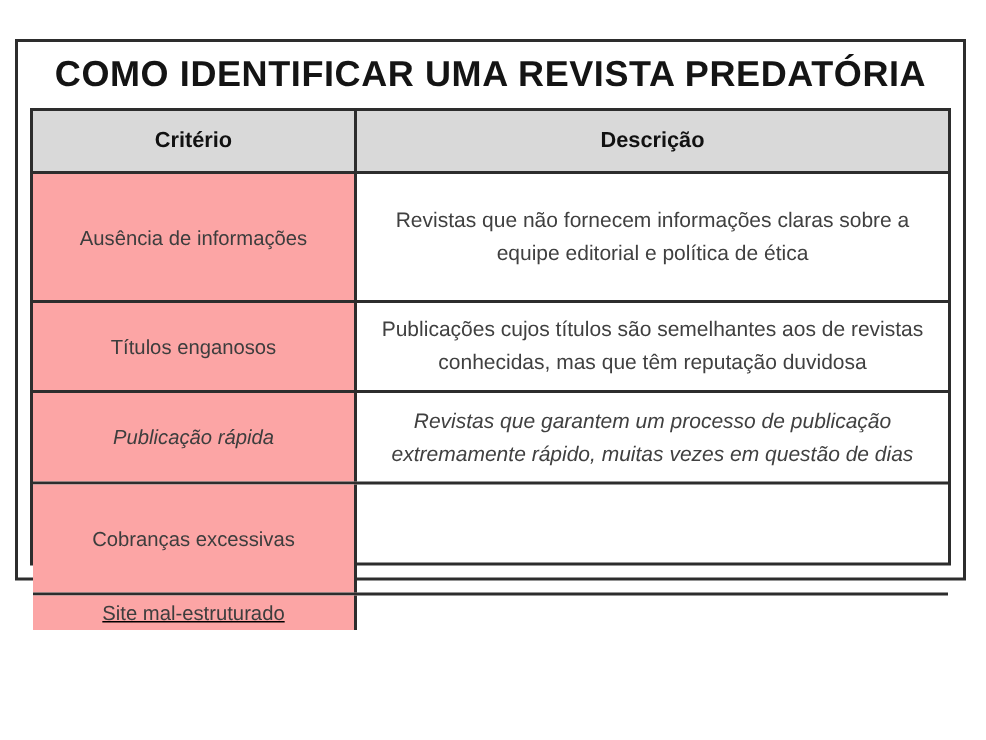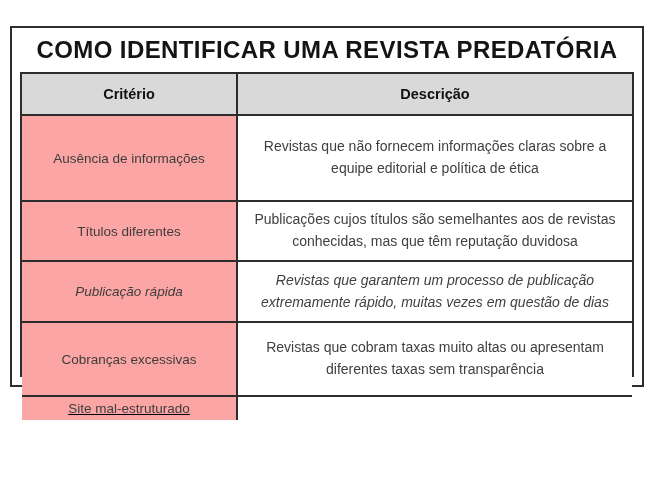--- a/index.html
+++ b/index.html
@@ -115,35 +115,33 @@
         <div class="cell right">Descrição</div>
       </div>
 
       <div class="row body-row row-0">
         <div class="cell left">Ausência de informações</div>
         <div class="cell right">Revistas que não fornecem informações claras sobre a
 equipe editorial e política de ética</div>
       </div>
 
       <div class="row body-row row-1">
-        <div class="cell left">Títulos diferentes</div>
+        <div class="cell left">Títulos enganosos</div>
         <div class="cell right">Publicações cujos títulos são semelhantes aos de revistas
 conhecidas, mas que têm reputação duvidosa</div>
       </div>
 
       <div class="row body-row row-2">
         <div class="cell left">Publicação rápida</div>
         <div class="cell right">Revistas que garantem um processo de publicação
 extremamente rápido, muitas vezes em questão de dias</div>
       </div>
 
       <div class="row body-row row-3">
         <div class="cell left">Cobranças excessivas</div>
-        <div class="cell right">Revistas que cobram taxas muito altas ou apresentam
-diferentes taxas sem transparência</div>
       </div>
 
       <div class="row body-row row-4">
         <div class="cell left">Site mal-estruturado</div>
       </div>
 
     </div>
   </div>
 </div>
 

